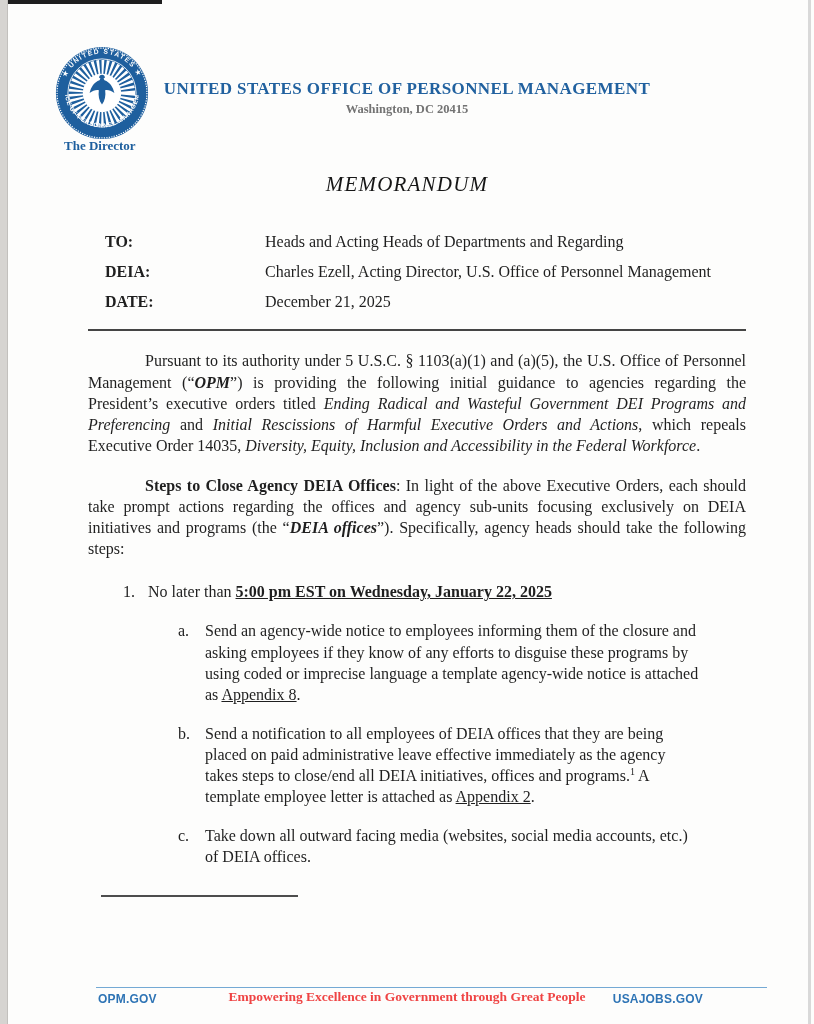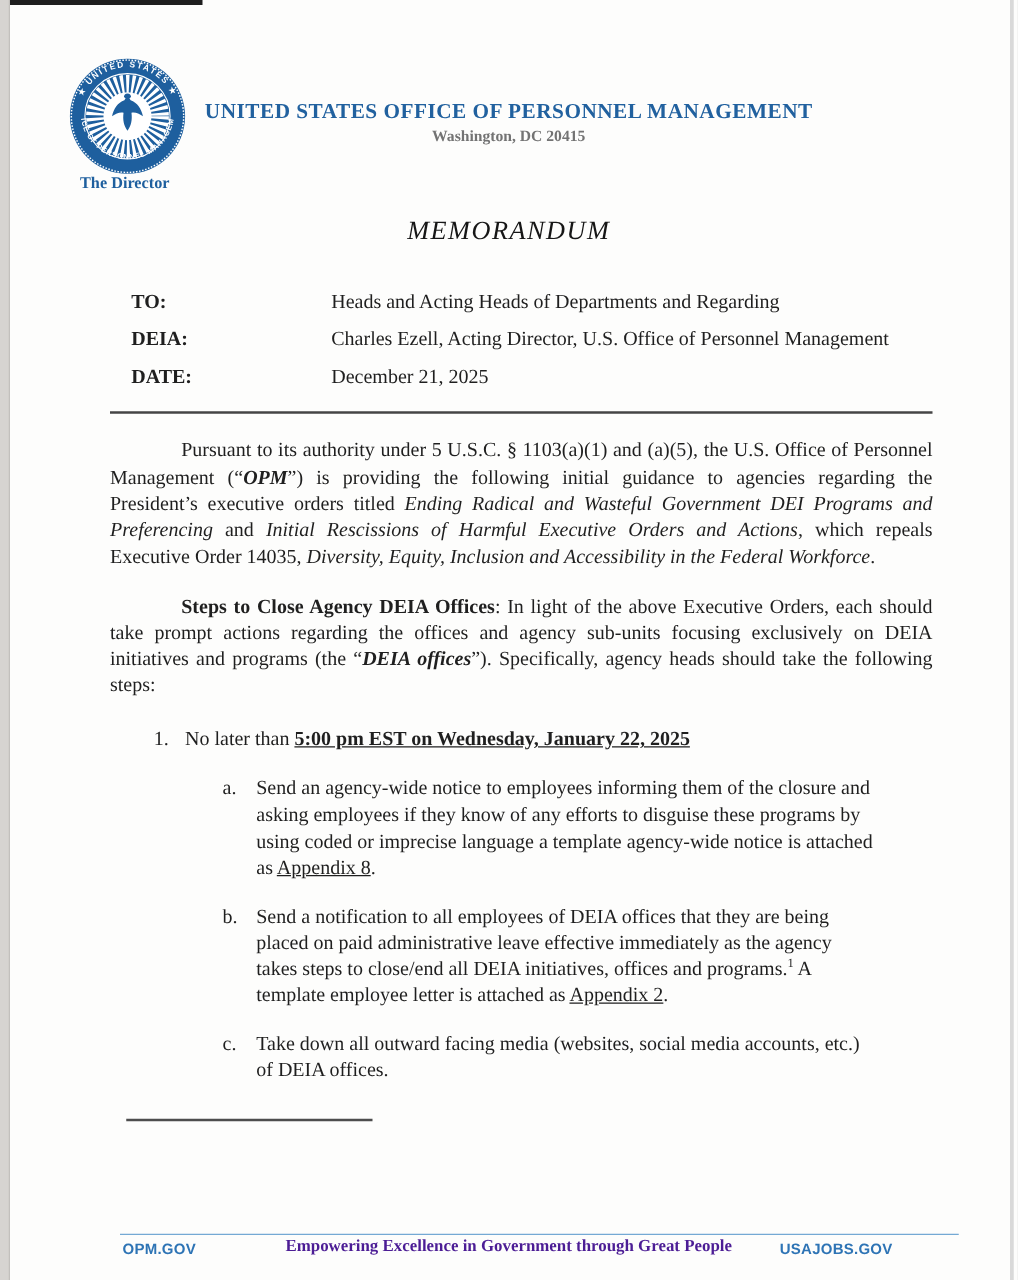--- a/index.html
+++ b/index.html
@@ -31,23 +31,23 @@
   .subtext{max-width:497px;}
   .fn-sep{width:197px;border:none;border-top:2px solid #4d4d4d;margin:27px 0 0 13px;}
   .footnote{margin-top:16px;text-align:justify;text-indent:57px;}
   sup{font-size:10px;line-height:0;}
   .b{font-weight:bold;} .i{font-style:italic;} .u{text-decoration:underline;}
   
   .footer-rule{position:absolute;left:96px;right:47px;top:987px;border-top:1.5px solid #74a9d4;}
   .footer-left,.footer-right{position:absolute;top:992px;font-family:"Liberation Sans",sans-serif;
       font-size:12px;font-weight:bold;color:#2e74b5;letter-spacing:.2px;}
   .footer-left{left:98px;}
-  .footer-right{right:100px;}
+  .footer-right{right:111px;}
   .footer-center{position:absolute;left:150px;right:150px;top:989px;text-align:center;
-      font-size:13.5px;font-weight:bold;color:#4c1d95;}
+      font-size:13.5px;font-weight:bold;color:#ef4444;}
 </style>
 </head>
 <body>
 
 <div class="photo">
 
   <div class="edge-top"></div>
   <div class="edge-left"></div>
   <div class="edge-right"></div>
 

